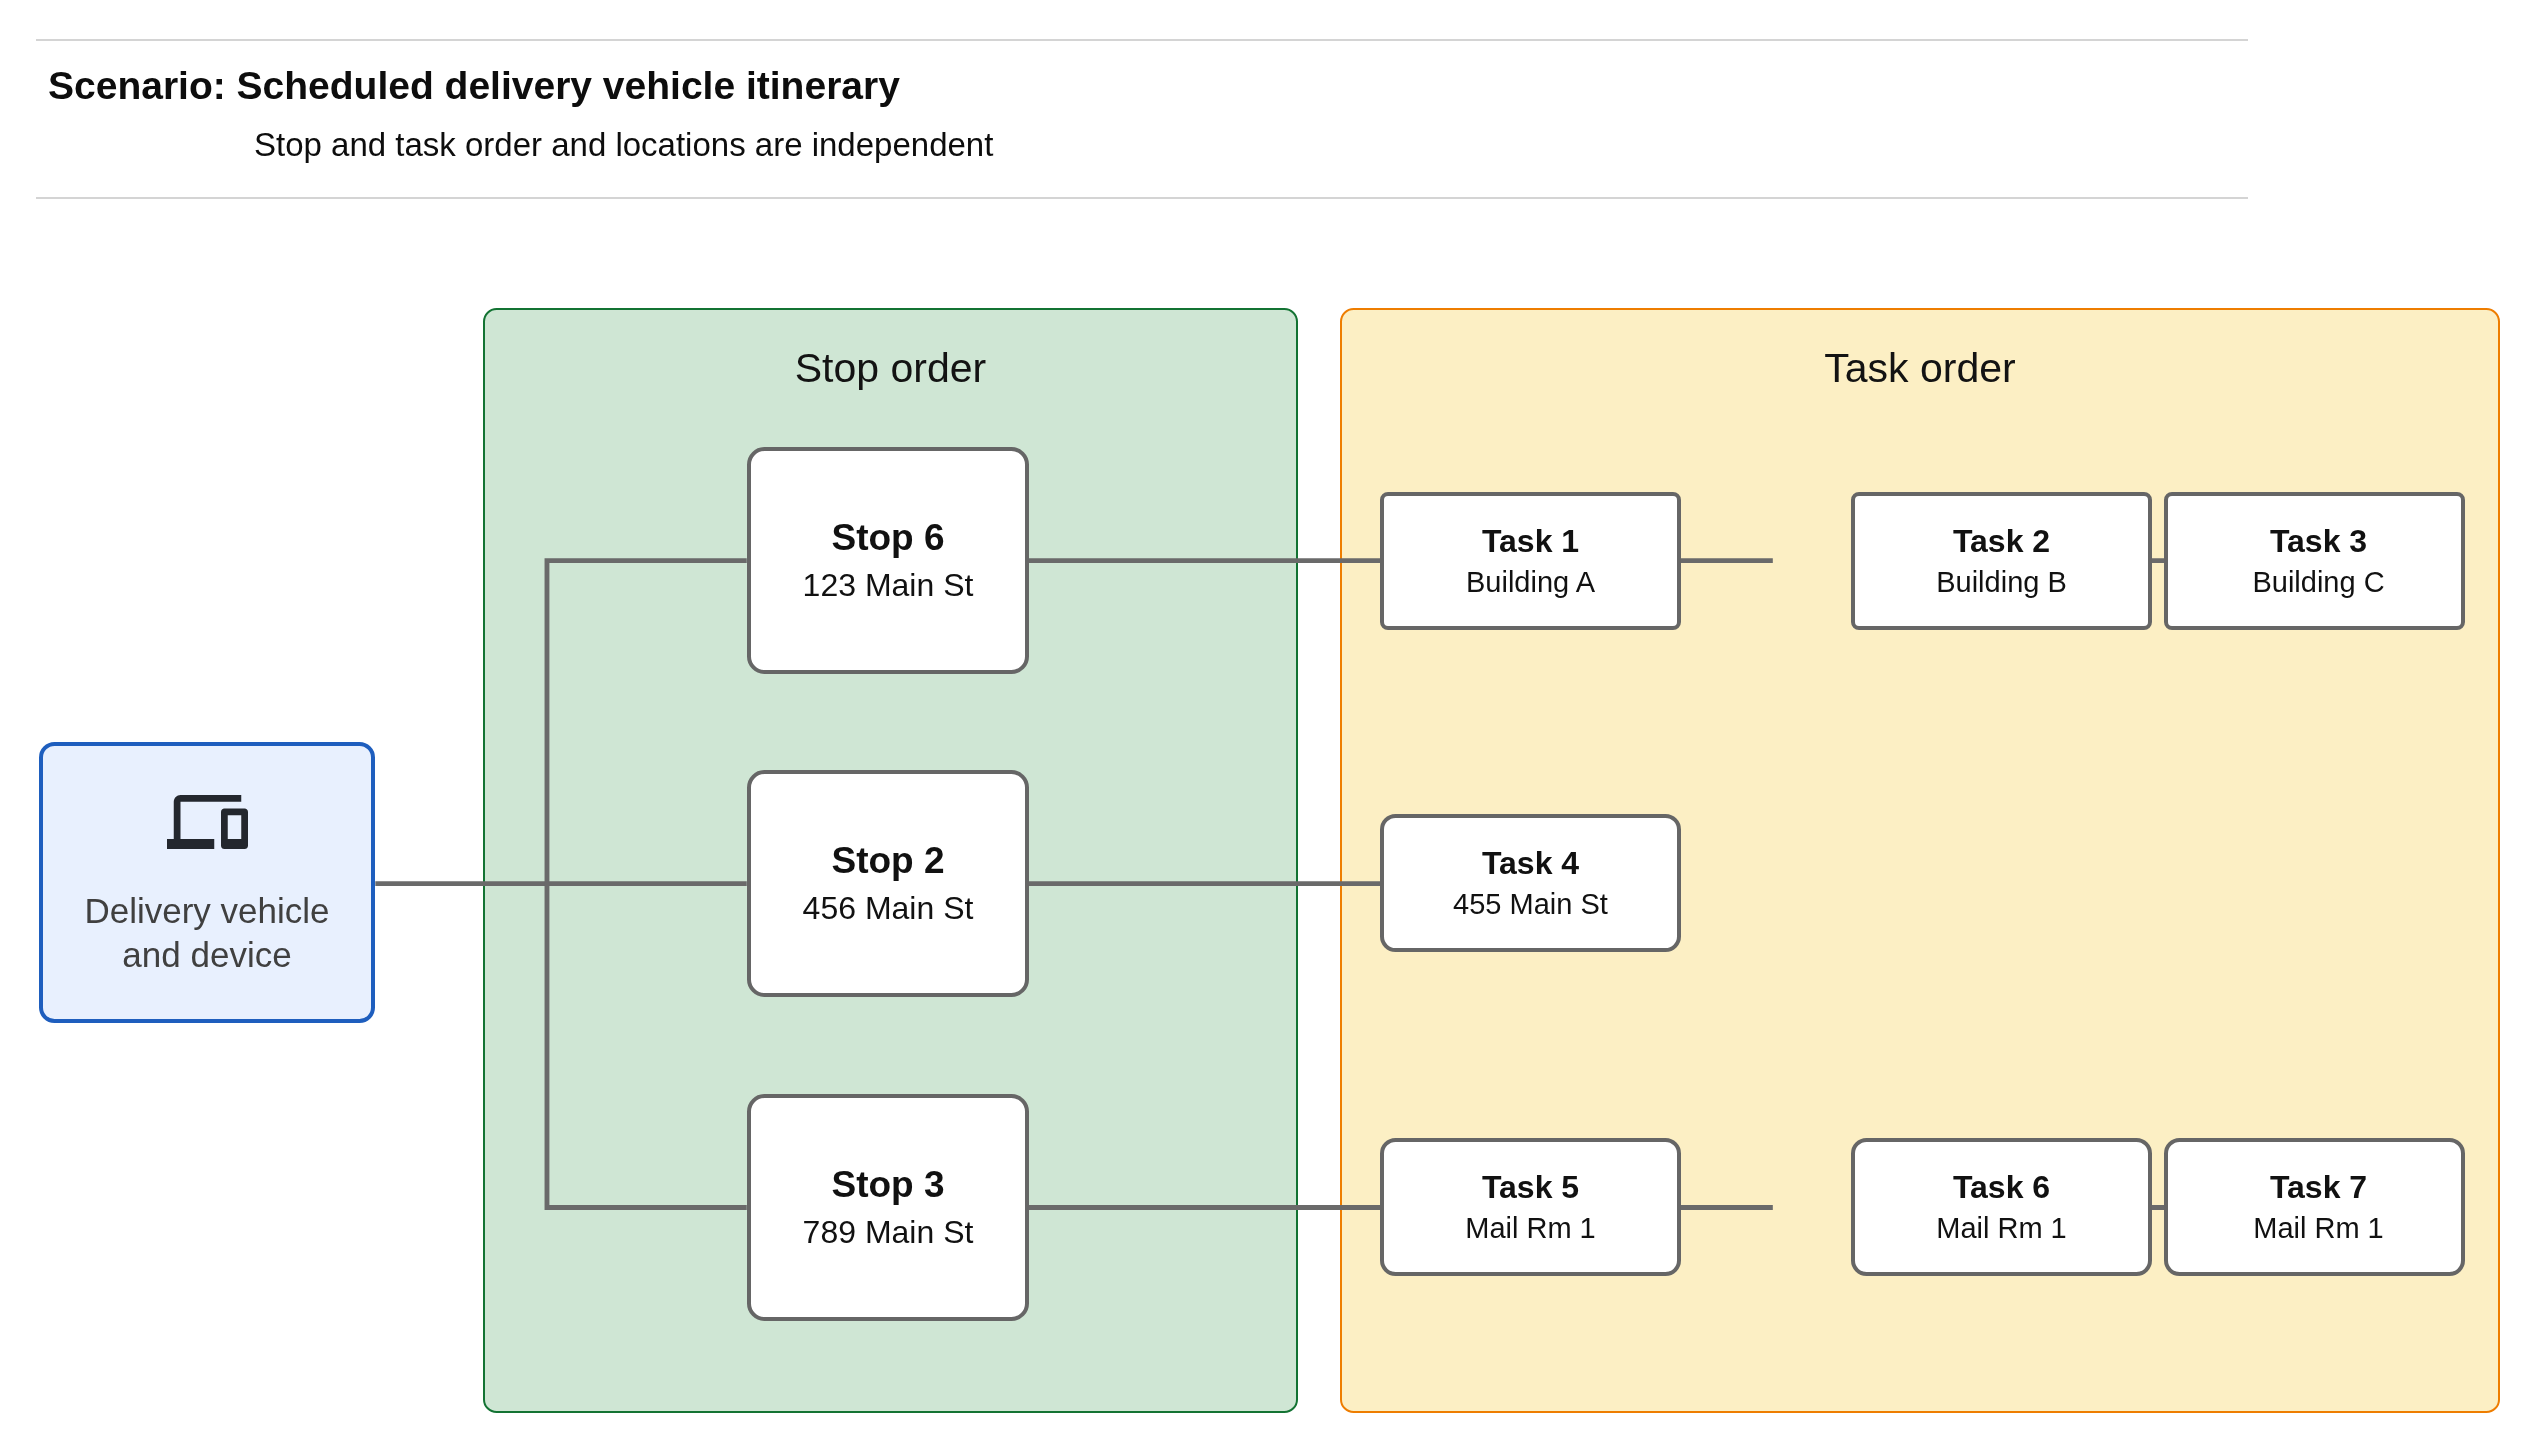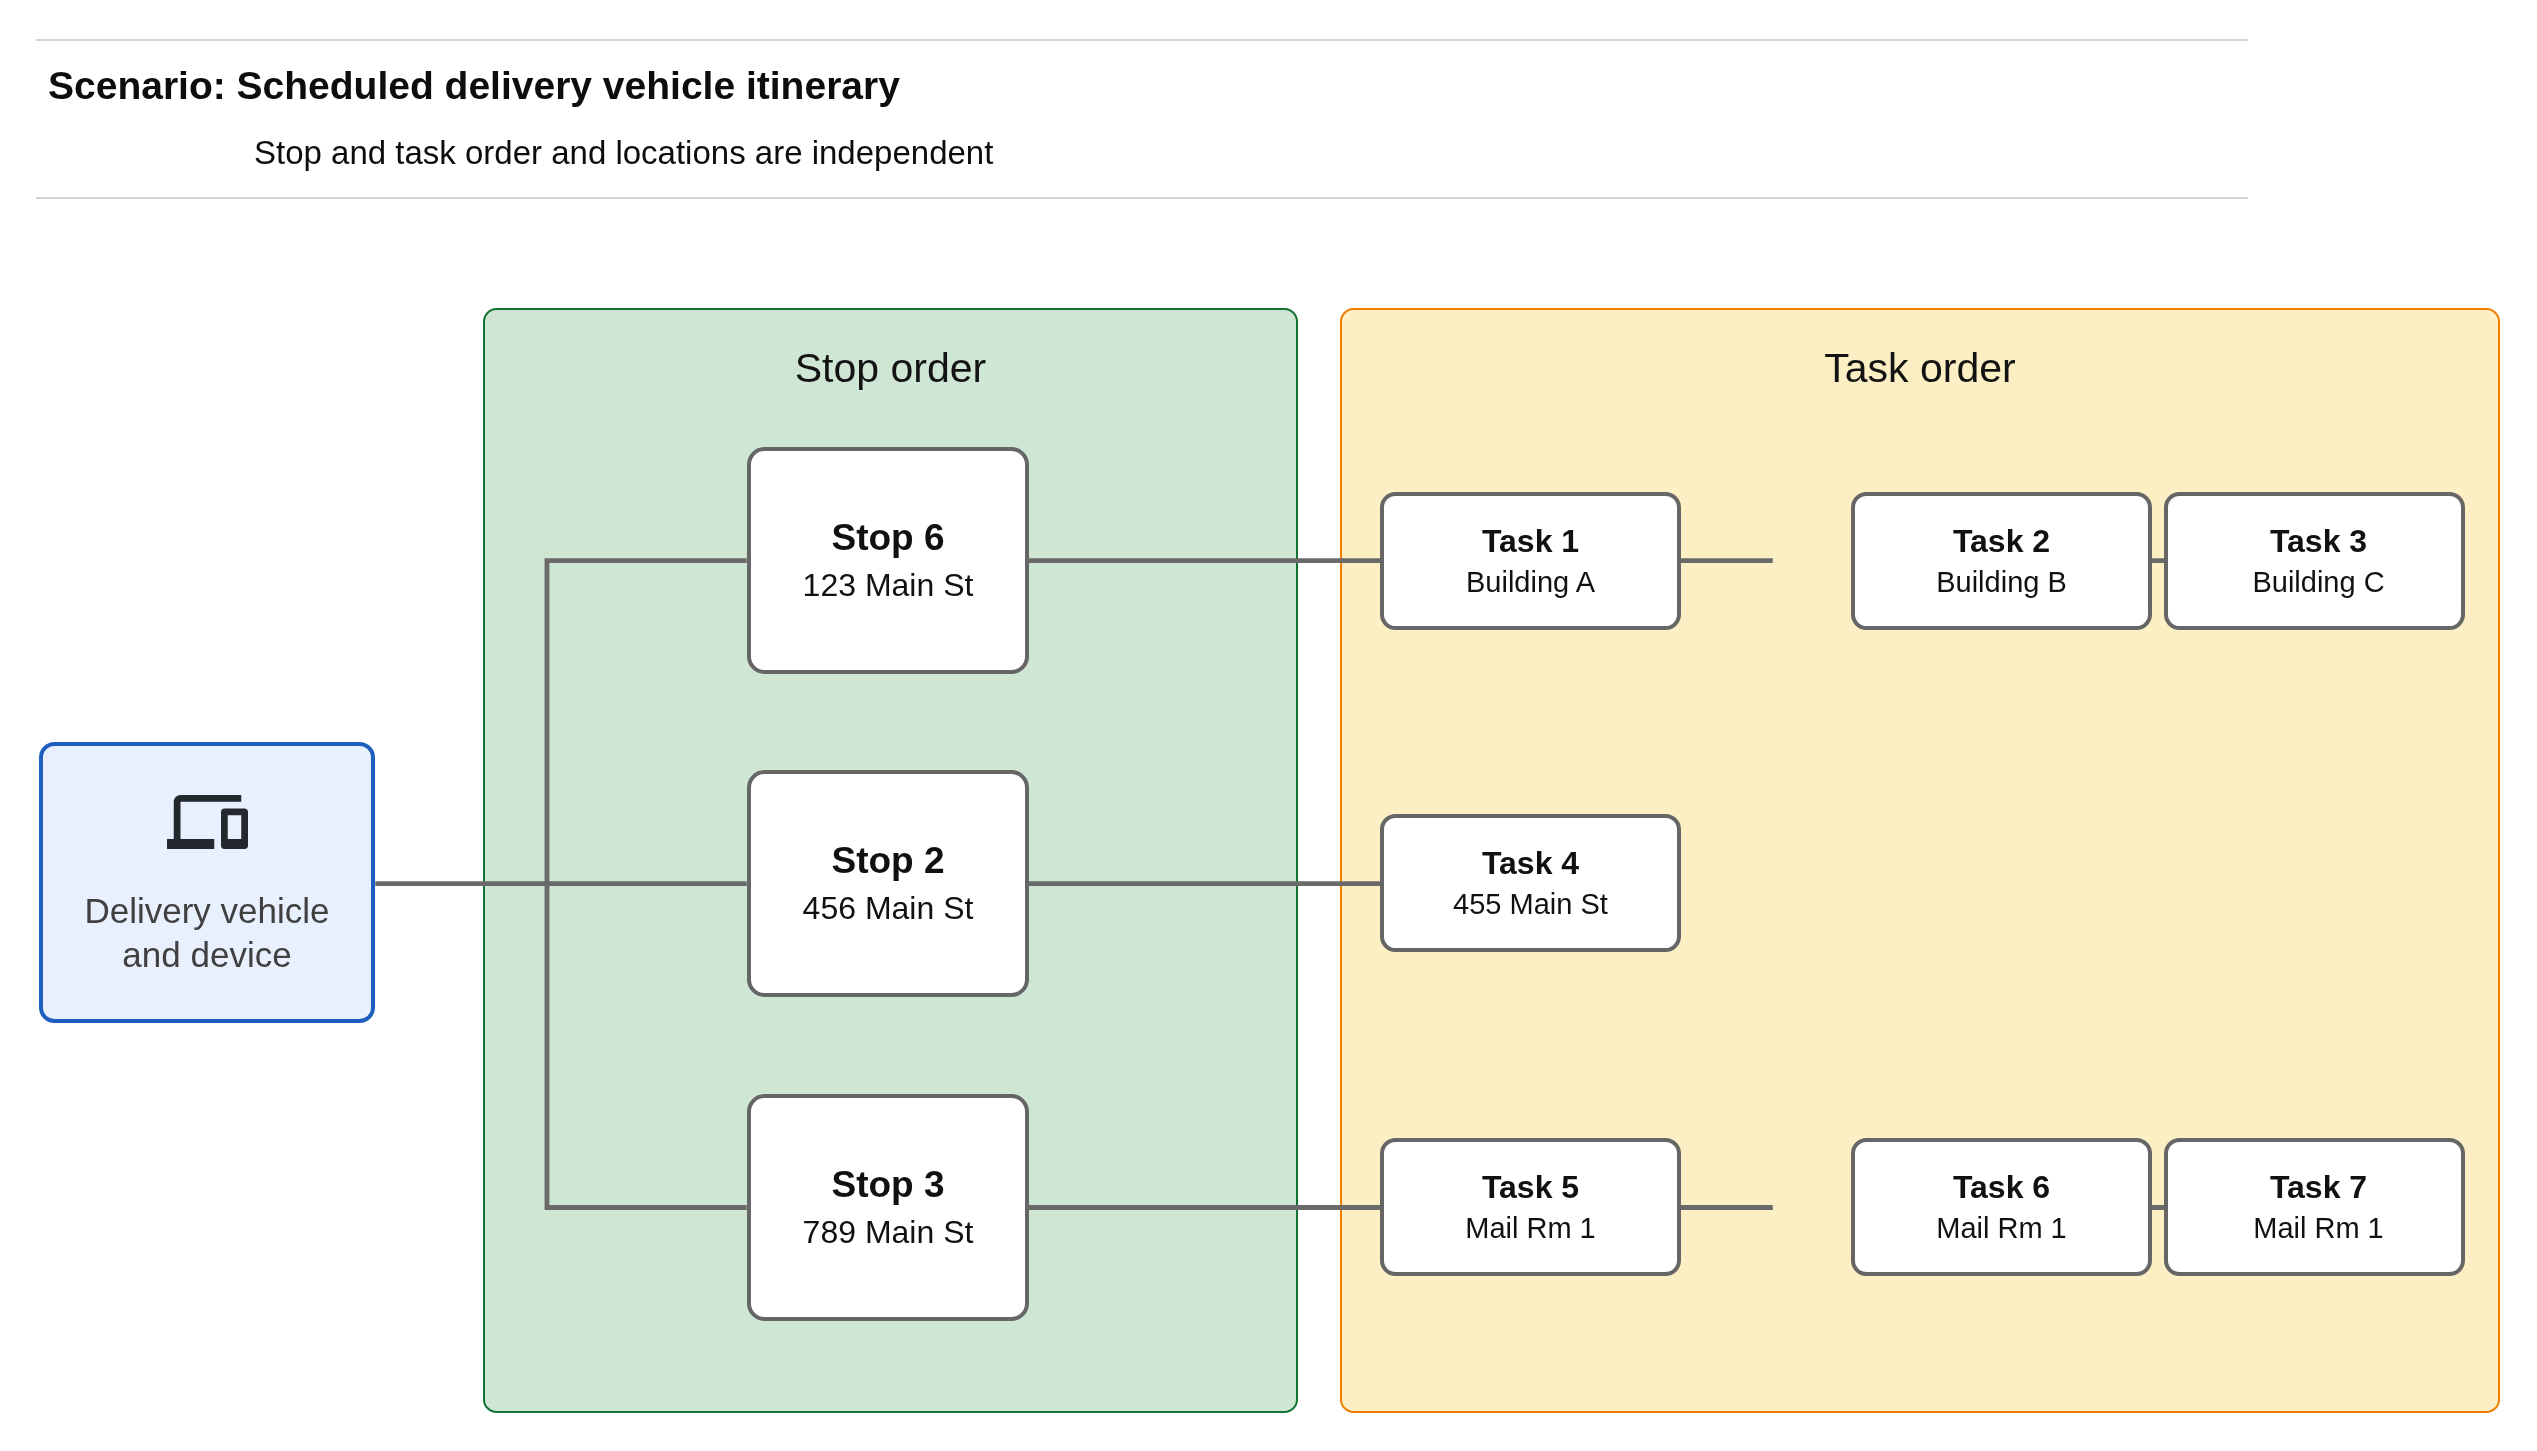--- a/index.html
+++ b/index.html
@@ -26,21 +26,21 @@
     left: 48px;
     top: 64px;
     font-size: 39px;
     font-weight: 700;
     color: #0d0d0d;
     white-space: nowrap;
   }
   .subtitle {
     position: absolute;
     left: 254px;
-    top: 134px;
+    top: 126px;
     font-size: 33px;
     font-weight: 400;
     color: #0d0d0d;
     white-space: nowrap;
   }
   .panel {
     position: absolute;
     top: 308px;
     height: 1105px;
     border-radius: 13.6px;
@@ -128,21 +128,21 @@
     background: #ffffff;
     border: 4.8px solid var(--node-border-gray, #666666);
     border-radius: 15.5px;
     gap: 5.8px;
   }
   .task-node .node-title { font-size: 32px; font-weight: 700; color: #111; }
   .task-node .node-sub   { font-size: 29px; font-weight: 400; color: #111; }
   .col-1 { left: 1380px; }
   .col-2 { left: 1851px; }
   .col-3 { left: 2164px; padding-left: 8px; }
-  .row-1 { top: 492px; }
+  .row-1 { top: 492px; border-radius: 8px; }
   .row-2 { top: 814px; }
   .row-3 { top: 1138px; }
 </style>
 </head>
 <body>
 
 <div class="canvas">
 
   <div class="hr hr1"></div>
 

